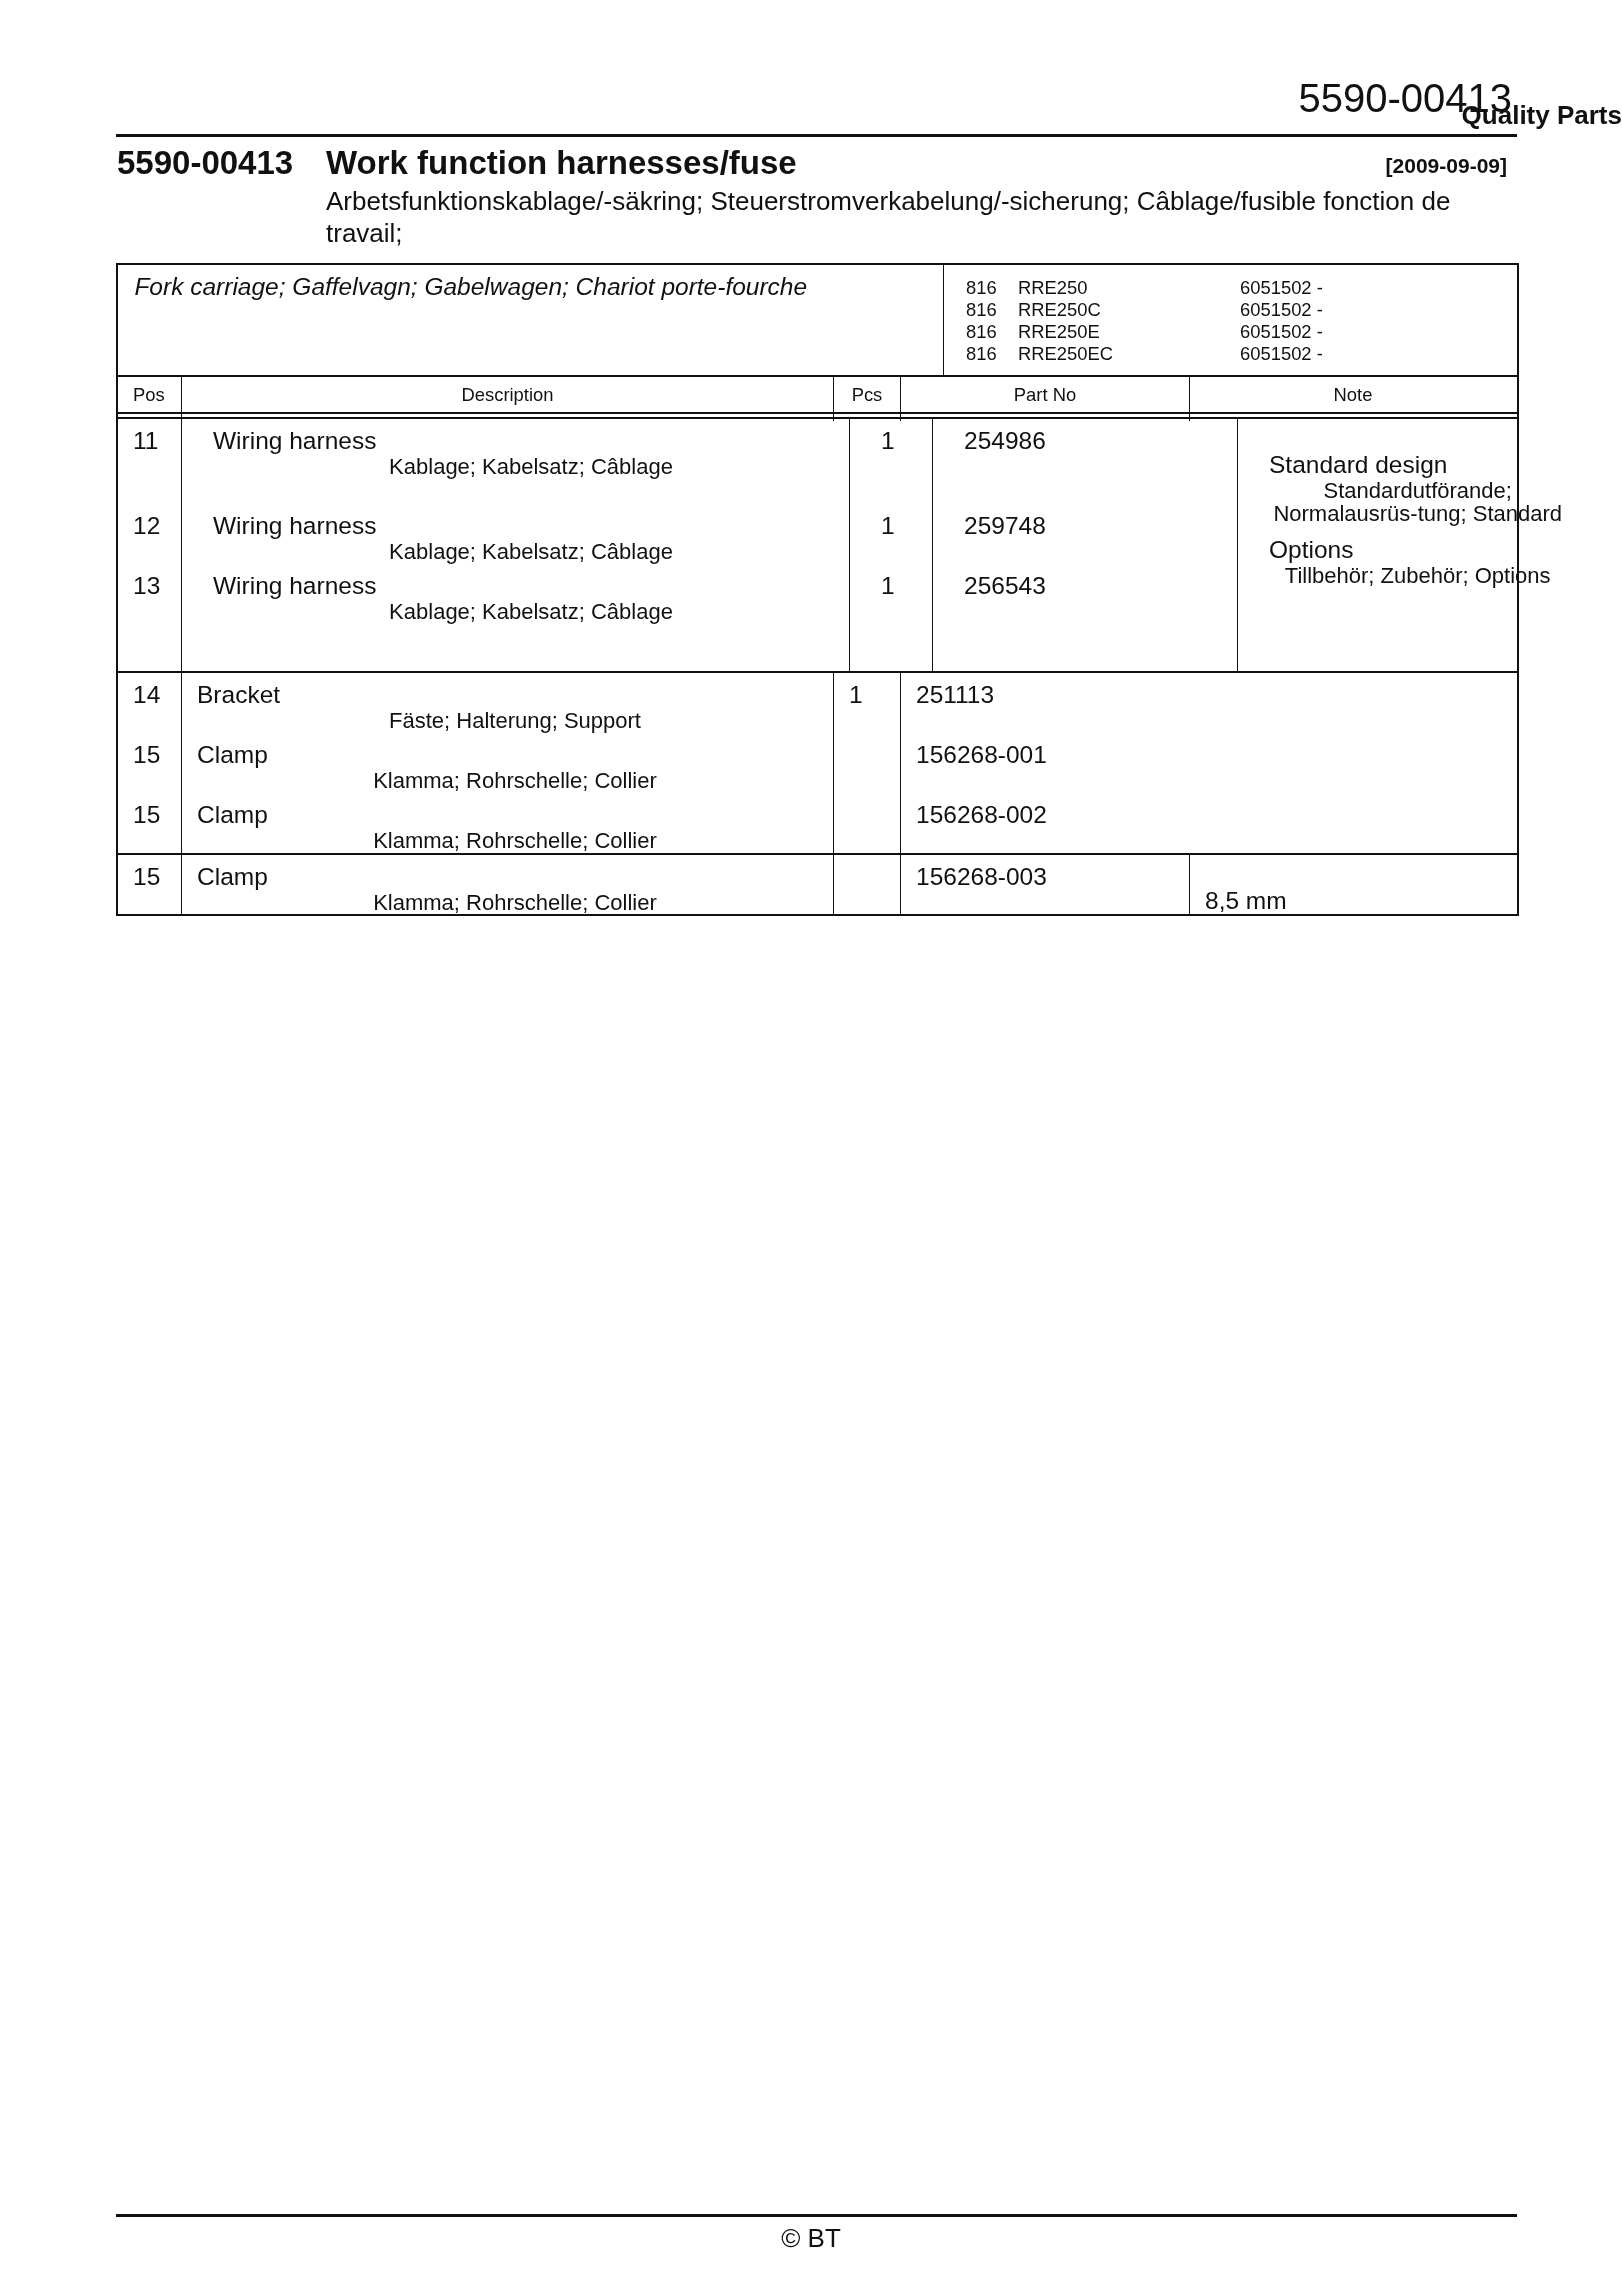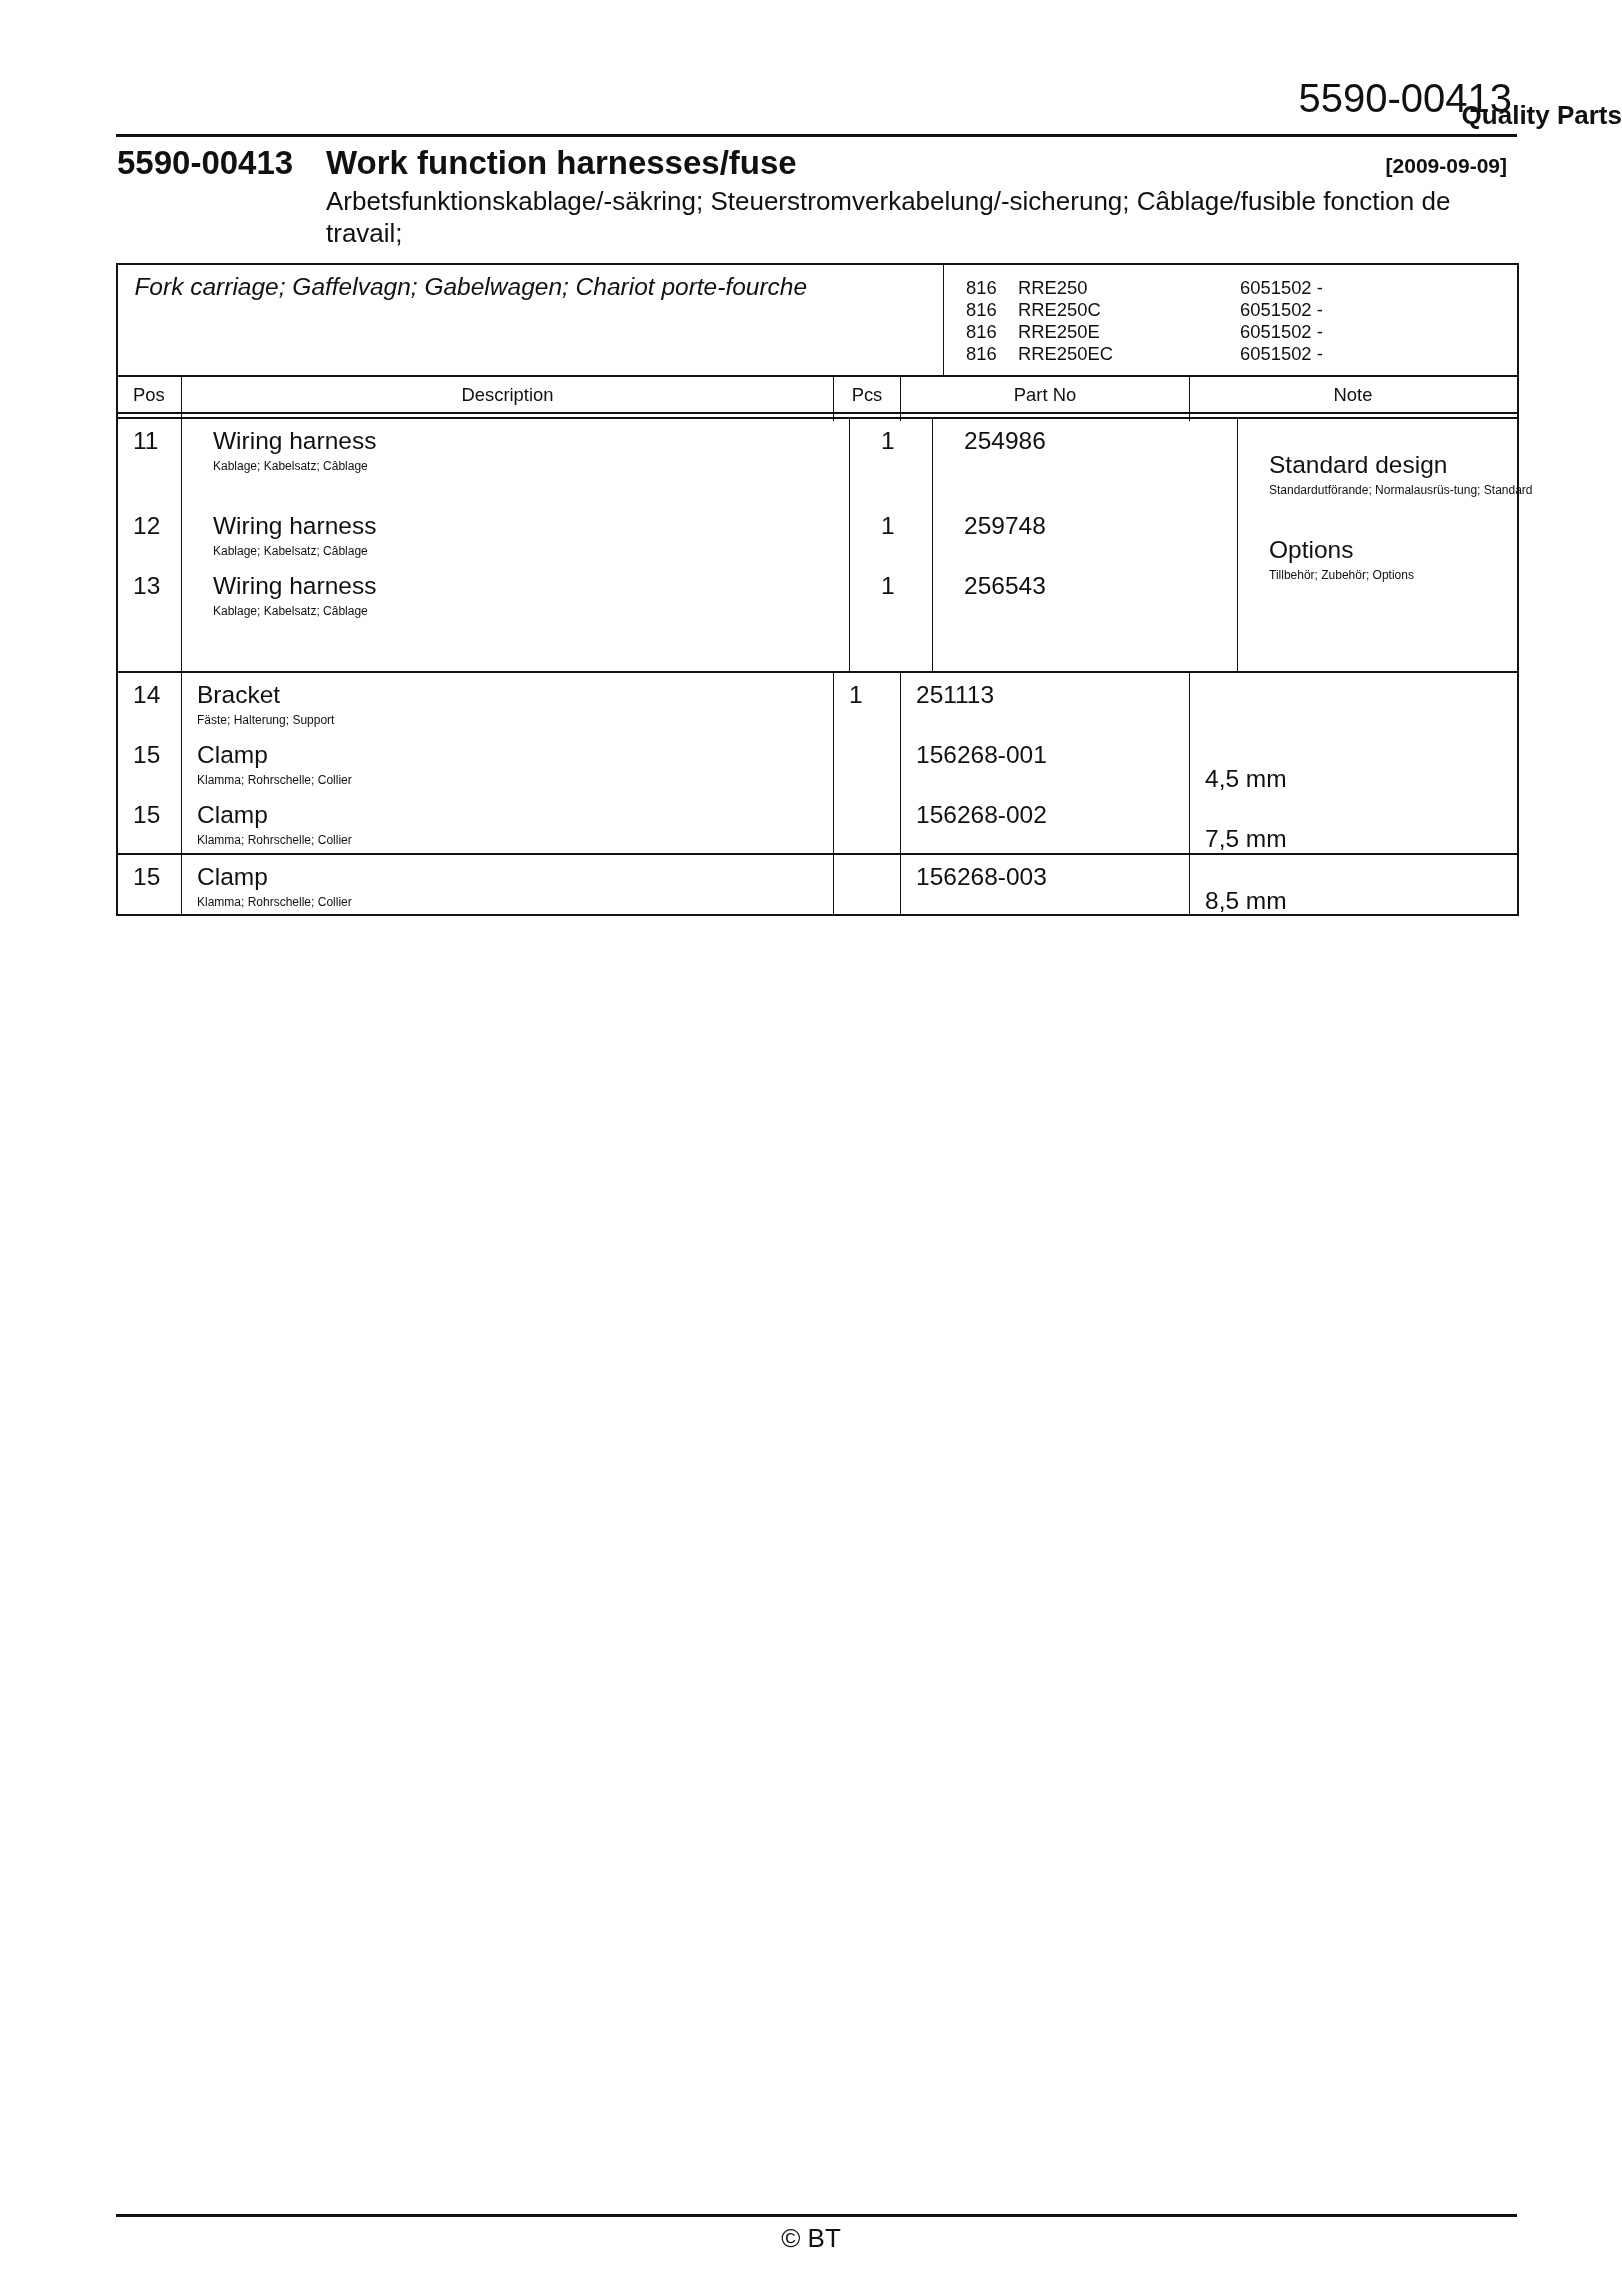--- a/index.html
+++ b/index.html
@@ -31,21 +31,21 @@
   .th-sep-cells > div { height:6.8px; }
   .group { border-top:2px solid #111; }
   .group:first-of-type { border-top:none; }
   .cell { padding-top:6.8px; box-sizing:border-box; }
   .c-pos { padding-left:15px; font-size:24.5px; }
   .c-desc { padding-left:15px; }
   .c-pcs { padding-left:15px; font-size:24.5px; }
   .c-part { padding-left:15px; font-size:24.5px; }
   .c-note { padding-left:15px; padding-right:13.6px;margin-top:24px; }
   .main { font-size:24.5px; line-height:29px; }
-  .sub { font-size:12px; line-height:23px; }
+  .sub { font-size:22px; line-height:23px;text-align:center; }
 
   .rule-bottom { left:116px; width:1401px; top:2214px; height:2.7px; background:#111; }
   .footer { left:0; width:1622px; top:2223px; text-align:center; font-size:26px; }
 </style>
 </head>
 <body>
 
 <div class="abs hdr-center">Quality Parts</div>
 <div class="abs hdr-number">5590-00413</div>
 <div class="abs rule-top"></div>
@@ -163,25 +163,20 @@
     <div class="cell c-pcs">
       <div class="main" style="height:60px">1</div>
       <div class="main" style="height:60px"></div>
       <div class="main"></div>
     </div>
     <div class="cell c-part">
       <div class="main" style="height:60px">251113</div>
       <div class="main" style="height:60px">156268-001</div>
       <div class="main">156268-002</div>
     </div>
-    <div class="cell c-note">
-      <div class="main" style="height:60px"></div>
-      <div class="main" style="height:60px">4,5 mm</div>
-      <div class="main">7,5 mm</div>
-    </div>
   </div>
 
   <div class="grid group" style="height:59px;">
     <div class="cell c-pos">
       <div class="main">15</div>
     </div>
     <div class="cell c-desc">
       <div>
         <div class="main">Clamp</div>
         <div class="sub">Klamma; Rohrschelle; Collier</div>

